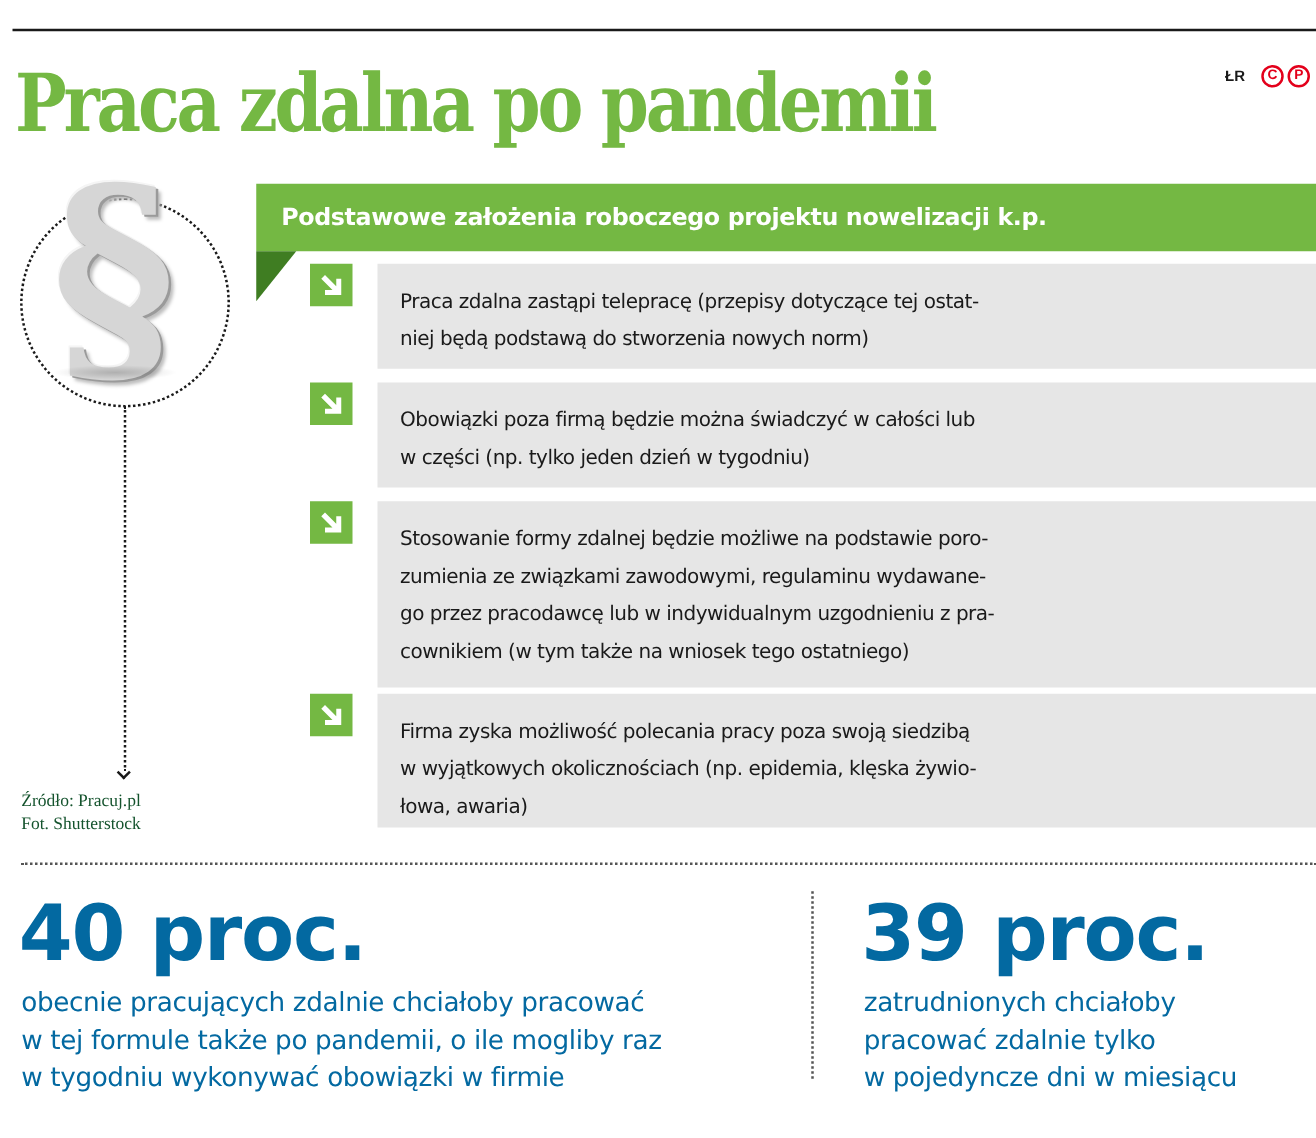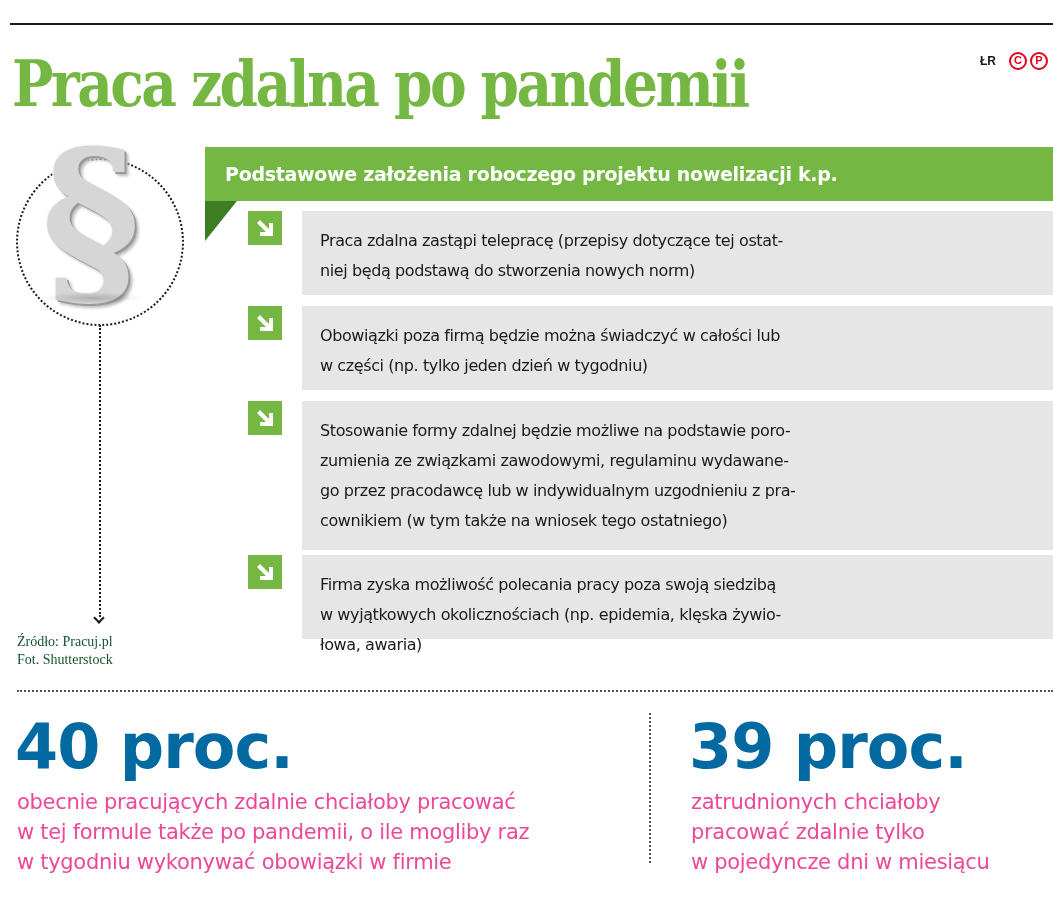--- a/index.html
+++ b/index.html
@@ -69,21 +69,21 @@
   }
   .line { display: block; white-space: nowrap; }
 
   .dotted-divider { position: absolute; left: 17px; top: 690px; width: 1036px; height: 0; border-top: 2px dotted #555; }
   .dotted-vertical { position: absolute; left: 649px; top: 713px; width: 0; height: 150px; border-left: 2px dotted #555; }
 
   .stat-big {
     position: absolute; font-family: "DejaVu Sans", sans-serif; font-weight: bold;
     font-size: 62px; line-height: 70px; color: #0369a1; letter-spacing: -1px; white-space: nowrap;
   }
-  .stat-text { position: absolute; font-family: "DejaVu Sans", sans-serif; font-size: 21px; line-height: 30px; color: #ec4899; letter-spacing: -0.3px; }
+  .stat-text { position: absolute; font-family: "DejaVu Sans", sans-serif; font-size: 21px; line-height: 30px; color: #0369a1; letter-spacing: -0.3px; }
 </style>
 </head>
 <body>
 
 <div class="top-rule"></div>
 
 <h1 class="title">Praca zdalna po pandemii</h1>
 
 <div class="credit">
   <span class="credit-initials">ŁR</span>
@@ -142,21 +142,21 @@
     <span class="line">cownikiem (w tym także na wniosek tego ostatniego)</span>
   </div>
 </div>
 
 <div class="item" style="top:555px;">
   <div class="item-icon">
     <svg width="22" height="22" viewBox="0 0 22 22">
         <path d="M3 6 L6 3 L15 12 L15 6 L19 6 L19 19 L6 19 L6 15 L12 15 Z" fill="#ffffff"></path>
       </svg>
   </div>
-  <div class="item-box" style="height:84px;">
+  <div class="item-box" style="height:107px;">
     <span class="line">Firma zyska możliwość polecania pracy poza swoją siedzibą</span>
     <span class="line">w wyjątkowych okolicznościach (np. epidemia, klęska żywio-</span>
     <span class="line">łowa, awaria)</span>
   </div>
 </div>
 
 <div class="dotted-divider"></div>
 <div class="dotted-vertical"></div>
 
 <div class="stat-big" style="left:15px; top:712px;">40 proc.</div>

